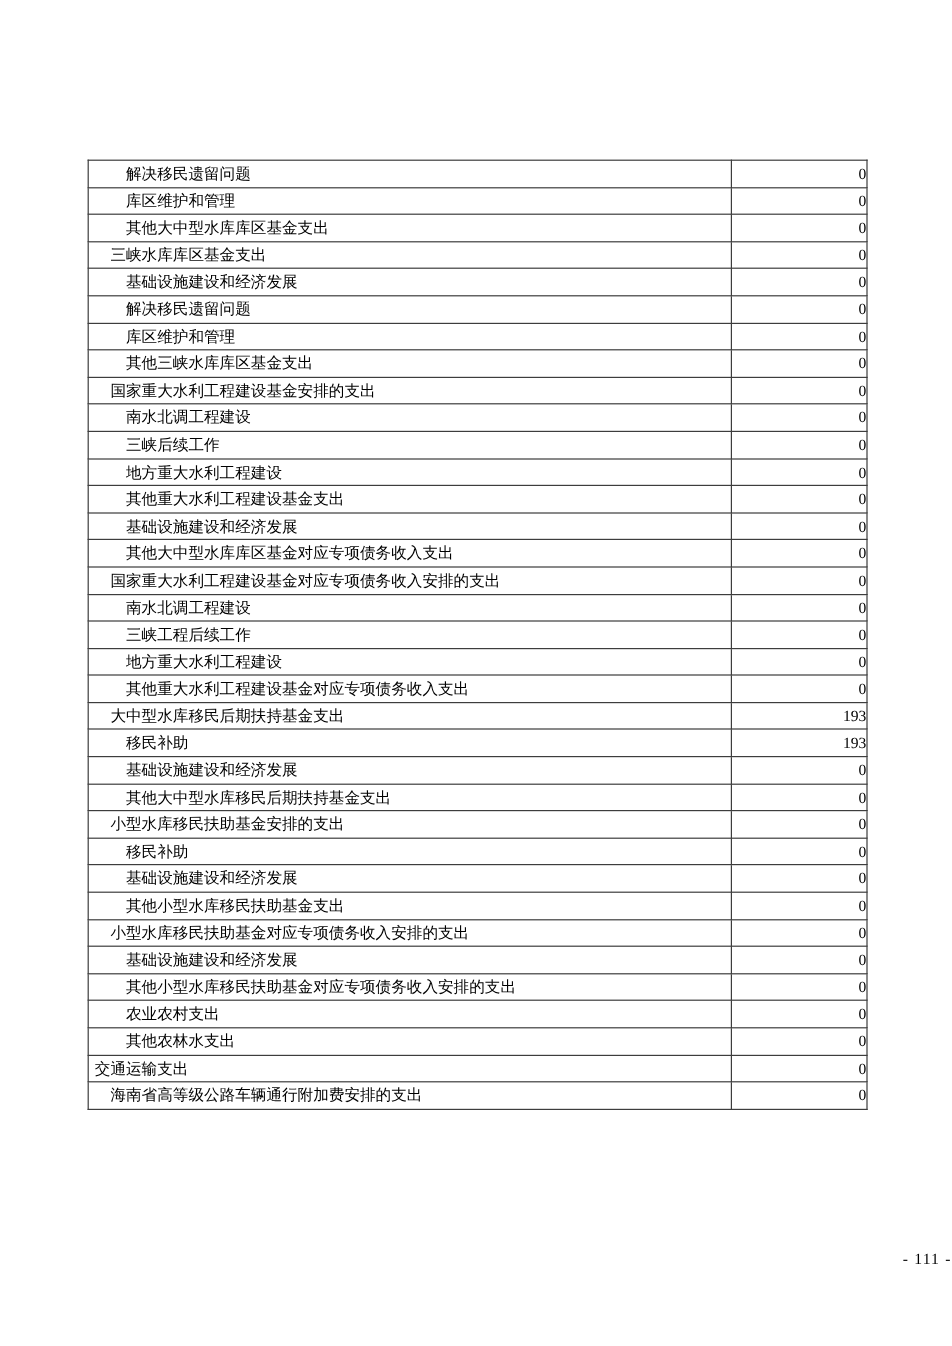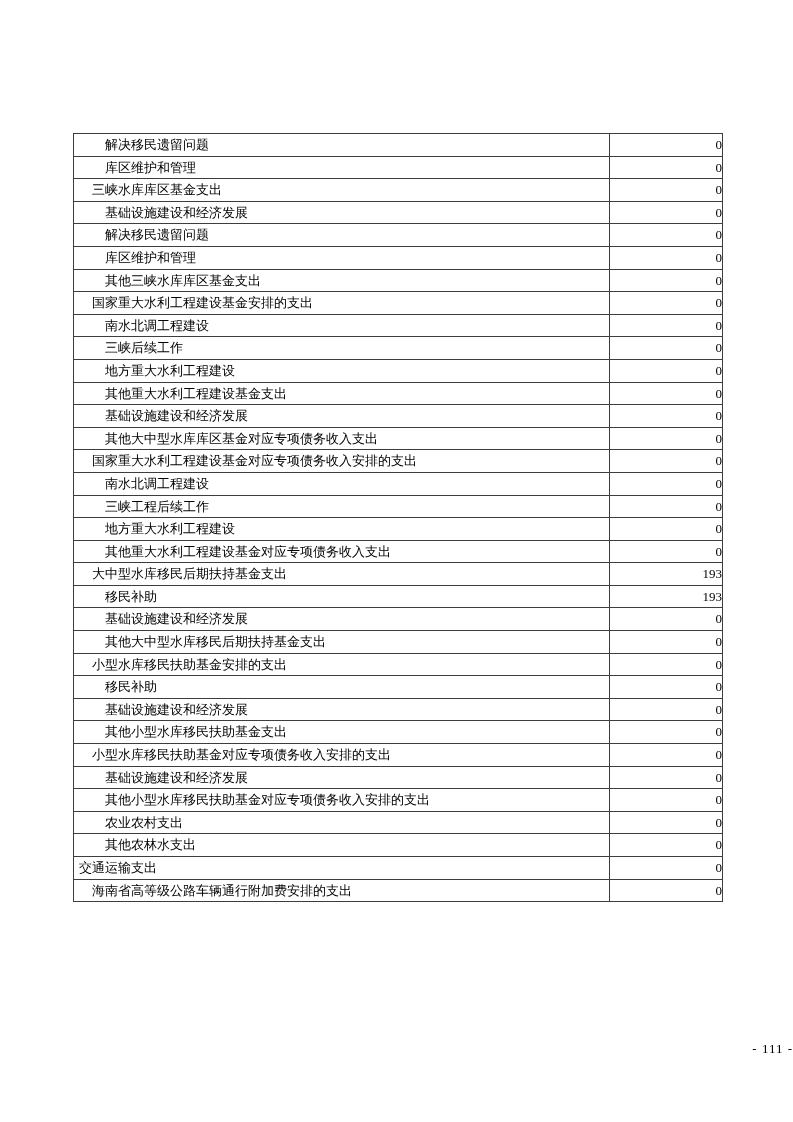--- a/index.html
+++ b/index.html
@@ -71,20 +71,24 @@
       <tbody>
           <tr>
             <td class="label ind2">解决移民遗留问题</td>
             <td class="value">0</td>
           </tr>
           <tr>
             <td class="label ind2">库区维护和管理</td>
             <td class="value">0</td>
           </tr>
           <tr>
+            <td class="label ind2">其他大中型水库库区基金支出</td>
+            <td class="value">0</td>
+          </tr>
+          <tr>
             <td class="label ind1 bold">三峡水库库区基金支出</td>
             <td class="value">0</td>
           </tr>
           <tr>
             <td class="label ind2">基础设施建设和经济发展</td>
             <td class="value">0</td>
           </tr>
           <tr>
             <td class="label ind2">解决移民遗留问题</td>
             <td class="value">0</td>

